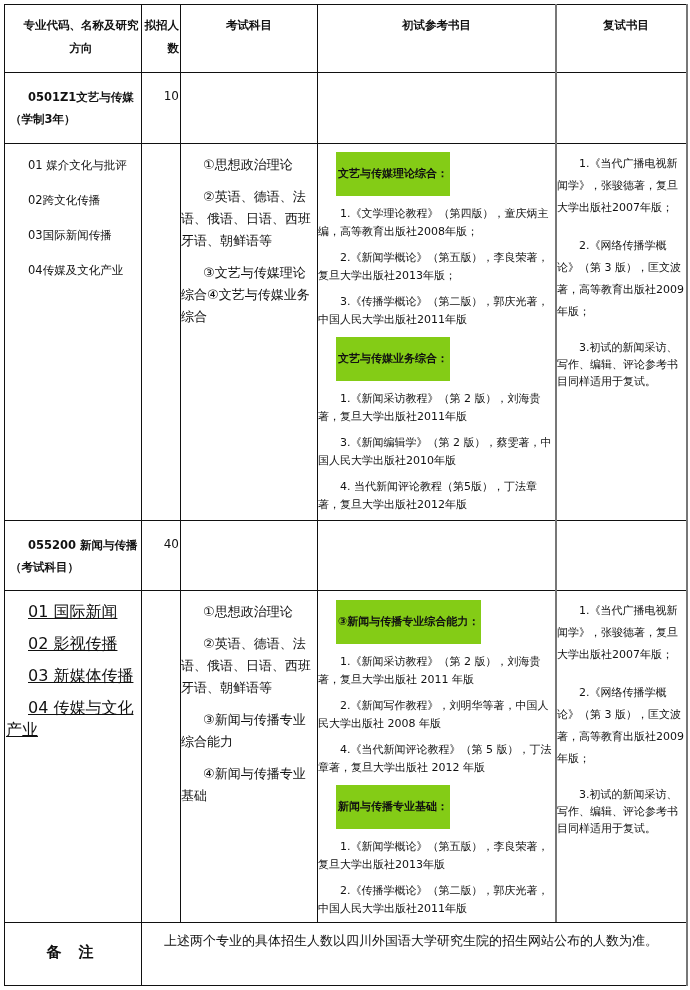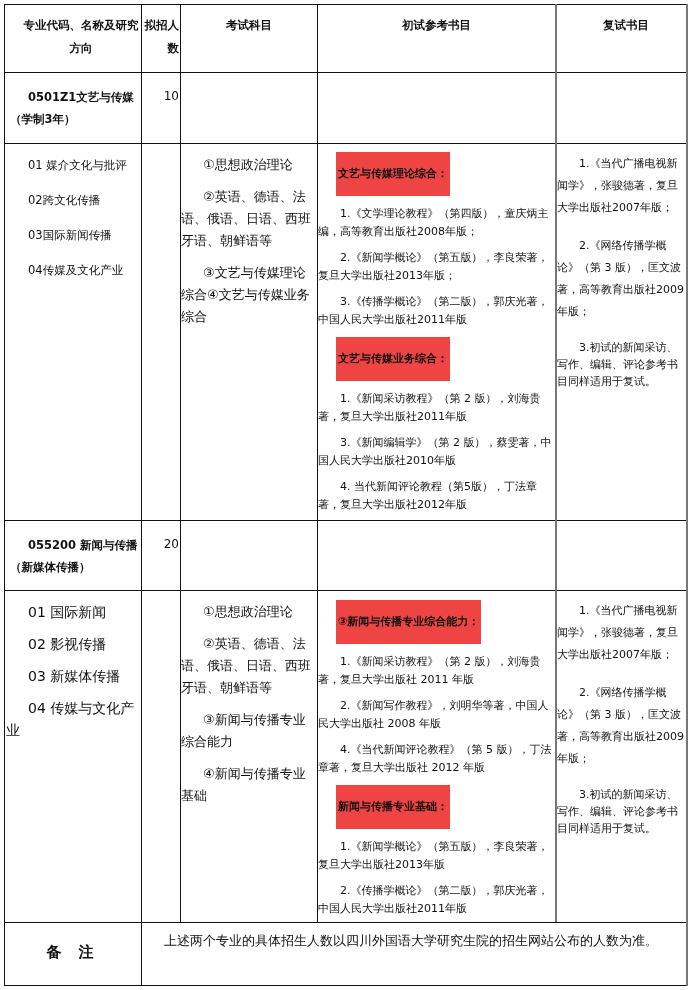--- a/index.html
+++ b/index.html
@@ -6,27 +6,27 @@
   body { width:690px; height:990px; position:relative; overflow:hidden;
          font-family:"DejaVu Sans","Liberation Sans",sans-serif; color:#111; }
   .vline { position:absolute; width:1px; background:#111; }
   .vline.gray { width:2px; background:#777; }
   .hline { position:absolute; height:1px; background:#111; }
   .cell { position:absolute; box-sizing:border-box; }
   .hdr { font-size:11.5px; font-weight:bold; text-align:center; line-height:23px; }
   .major { font-size:11.5px; font-weight:bold; line-height:22px; }
   .dir { font-size:11.5px; line-height:17px; }
   .dir p { margin:0 0 18px 0; }
-  .dir2 { font-size:14px; line-height:22px; }
+  .dir2 { font-size:16px; line-height:22px;text-decoration:underline; }
   .dir2 p { margin:0 0 10px 0; }
   .subj { font-size:13px; line-height:22px; }
   .subj p { margin:0 0 10px 0; text-indent:22px; }
   .books { font-size:11px; line-height:17.5px; }
   .books p { margin:0 0 9px 0; text-indent:22px; }
-  .books .cat { display:inline-block; background:#ef4444; font-weight:bold; padding:15px 2px; line-height:14px; margin:0 0 9px 18px; text-indent:0; }
+  .books .cat { display:inline-block; background:#84cc16; font-weight:bold; padding:15px 2px; line-height:14px; margin:0 0 9px 18px; text-indent:0; }
   .retest { font-size:11px; line-height:22px; }
   .retest p { margin:0 0 16px 0; text-indent:22px; }
   .retest p.tight { line-height:17px; }
   .num { font-size:12px; text-align:right; }
   .remark-label { font-family:"DejaVu Serif","Liberation Serif",serif; font-size:15px; font-weight:bold; letter-spacing:6px; text-align:center; }
   .remark-text { font-size:13px; line-height:16px; text-indent:22px; }
 </style>
 </head>
 <body>
 
@@ -79,23 +79,23 @@
   <p>4. 当代新闻评论教程（第5版），丁法章著，复旦大学出版社2012年版</p>
 </div>
 <div class="cell retest" style="left:557px;top:153px;width:128px;">
   <p>1.《当代广播电视新闻学》，张骏德著，复旦大学出版社2007年版；</p>
   <p>2.《网络传播学概论》（第 3 版），匡文波著，高等教育出版社2009年版；</p>
   <p class="tight">3.初试的新闻采访、写作、编辑、评论参考书目同样适用于复试。</p>
 </div>
 
 <div class="cell major" style="left:10px;top:534px;width:130px;">
   <div style="padding-left:18px;">055200 新闻与传播</div>
-  <div>（新媒体传播）</div>
+  <div>（考试科目）</div>
 </div>
-<div class="cell num" style="left:142px;top:537px;width:37px;">20</div>
+<div class="cell num" style="left:142px;top:537px;width:37px;">40</div>
 
 <div class="cell dir2" style="left:6px;top:601px;width:134px;text-indent:22px;">
   <p>01 国际新闻</p>
   <p>02  影视传播</p>
   <p>03  新媒体传播</p>
   <p>04  传媒与文化产业</p>
 </div>
 <div class="cell subj" style="left:181px;top:601px;width:136px;">
   <p>①思想政治理论</p>
   <p>②英语、德语、法语、俄语、日语、西班牙语、朝鲜语等</p>

